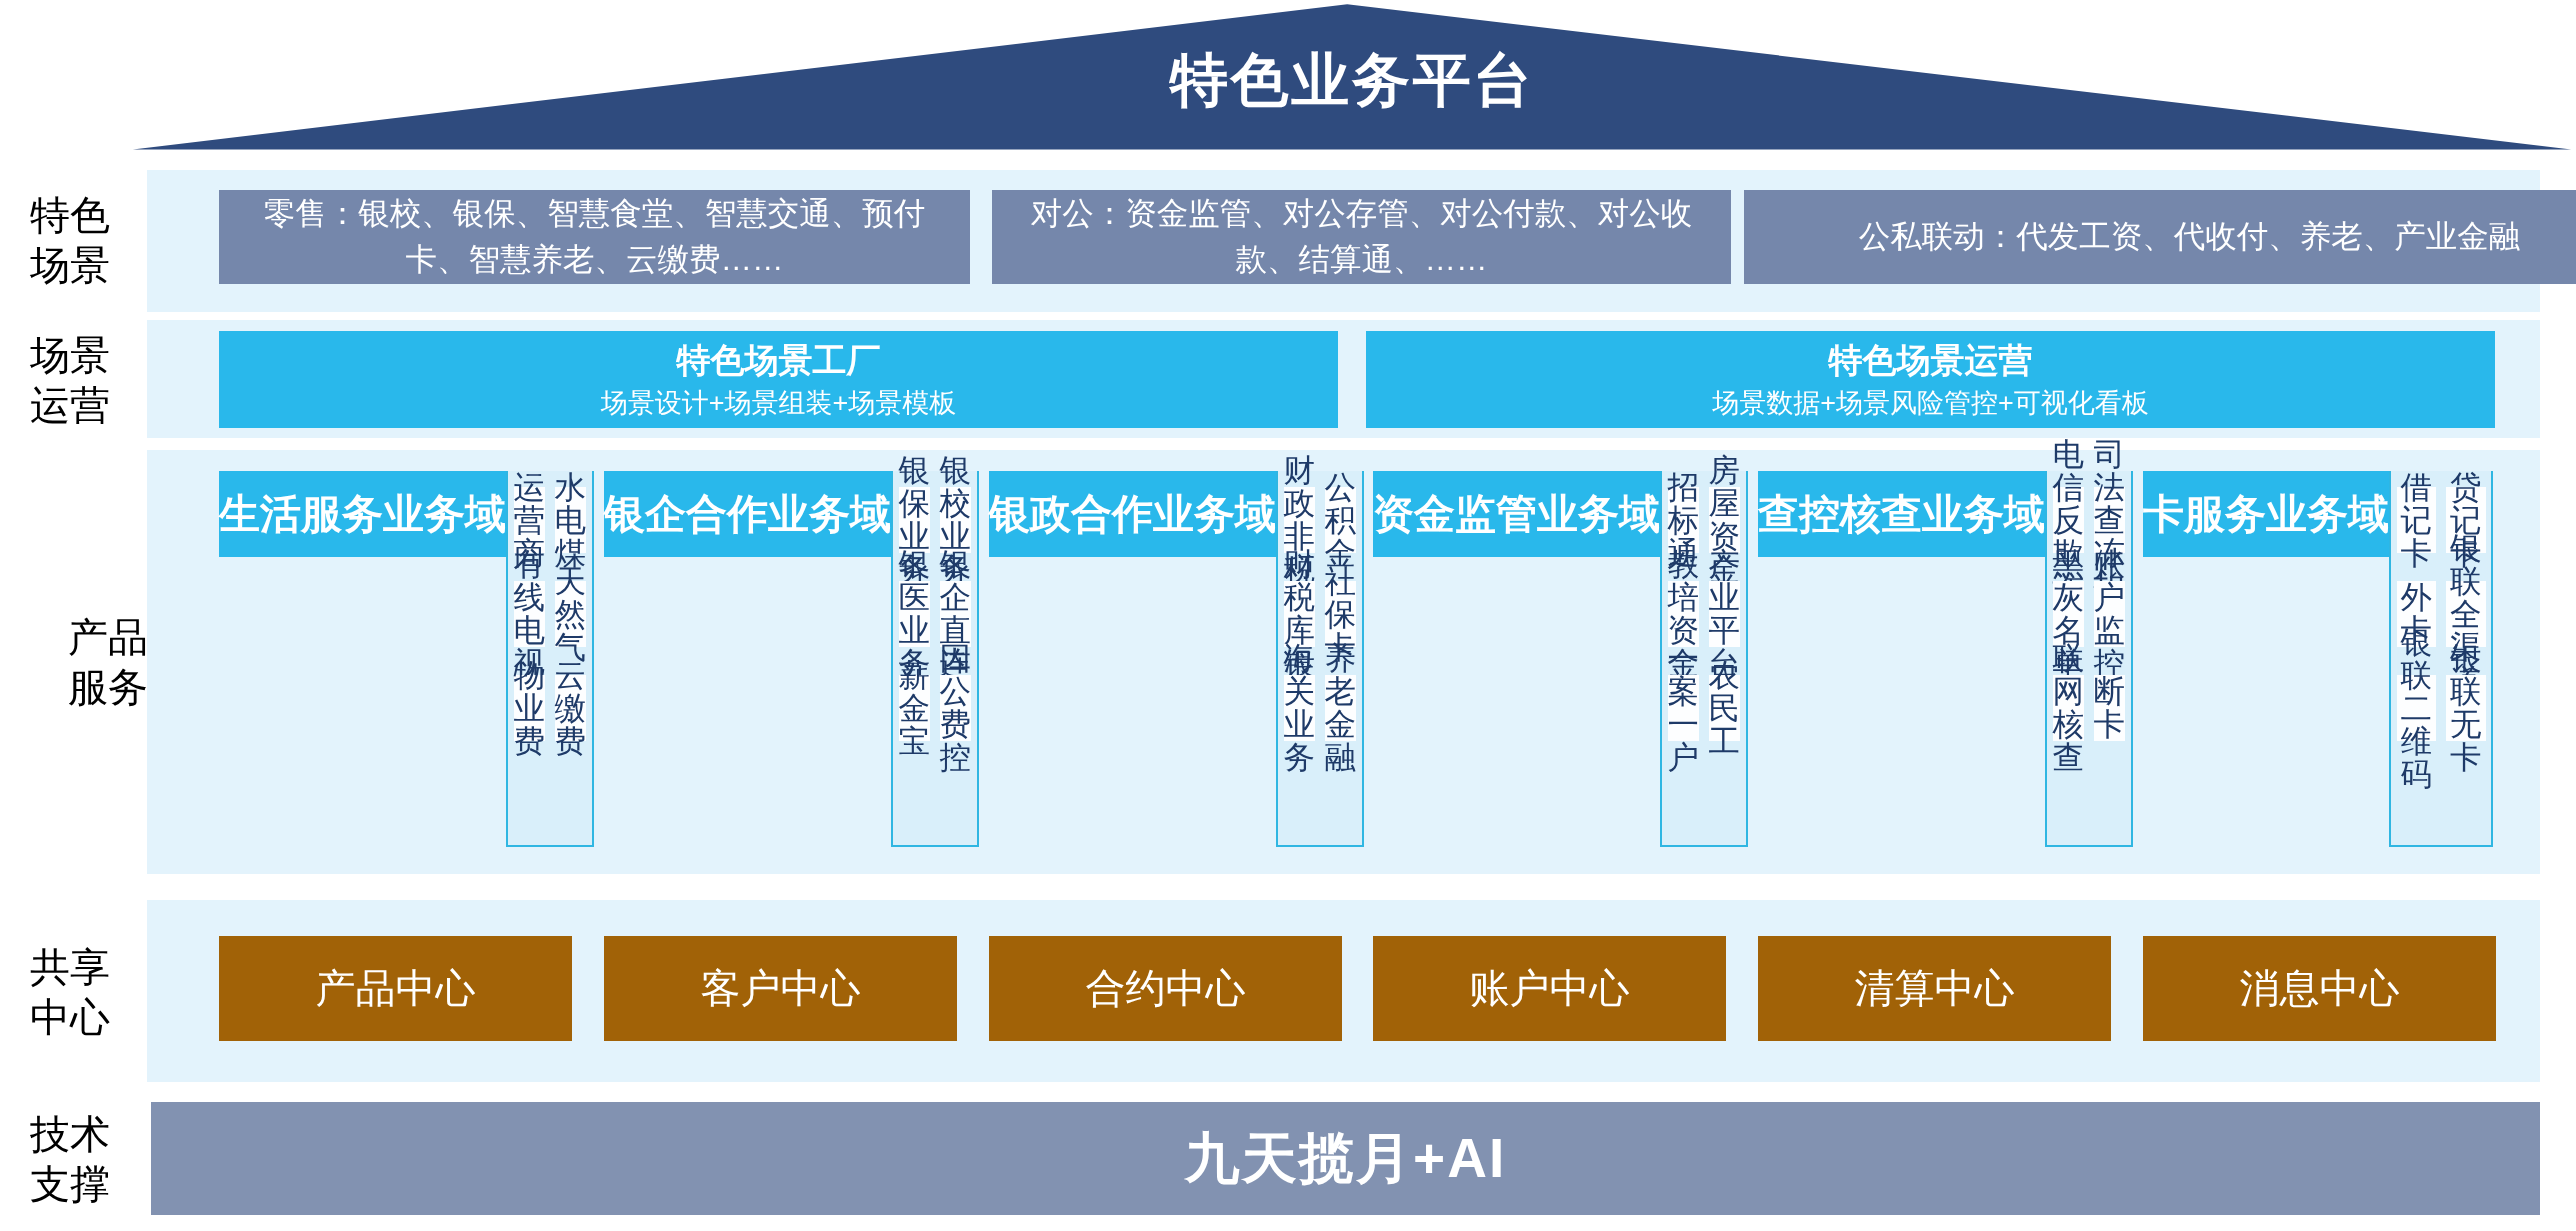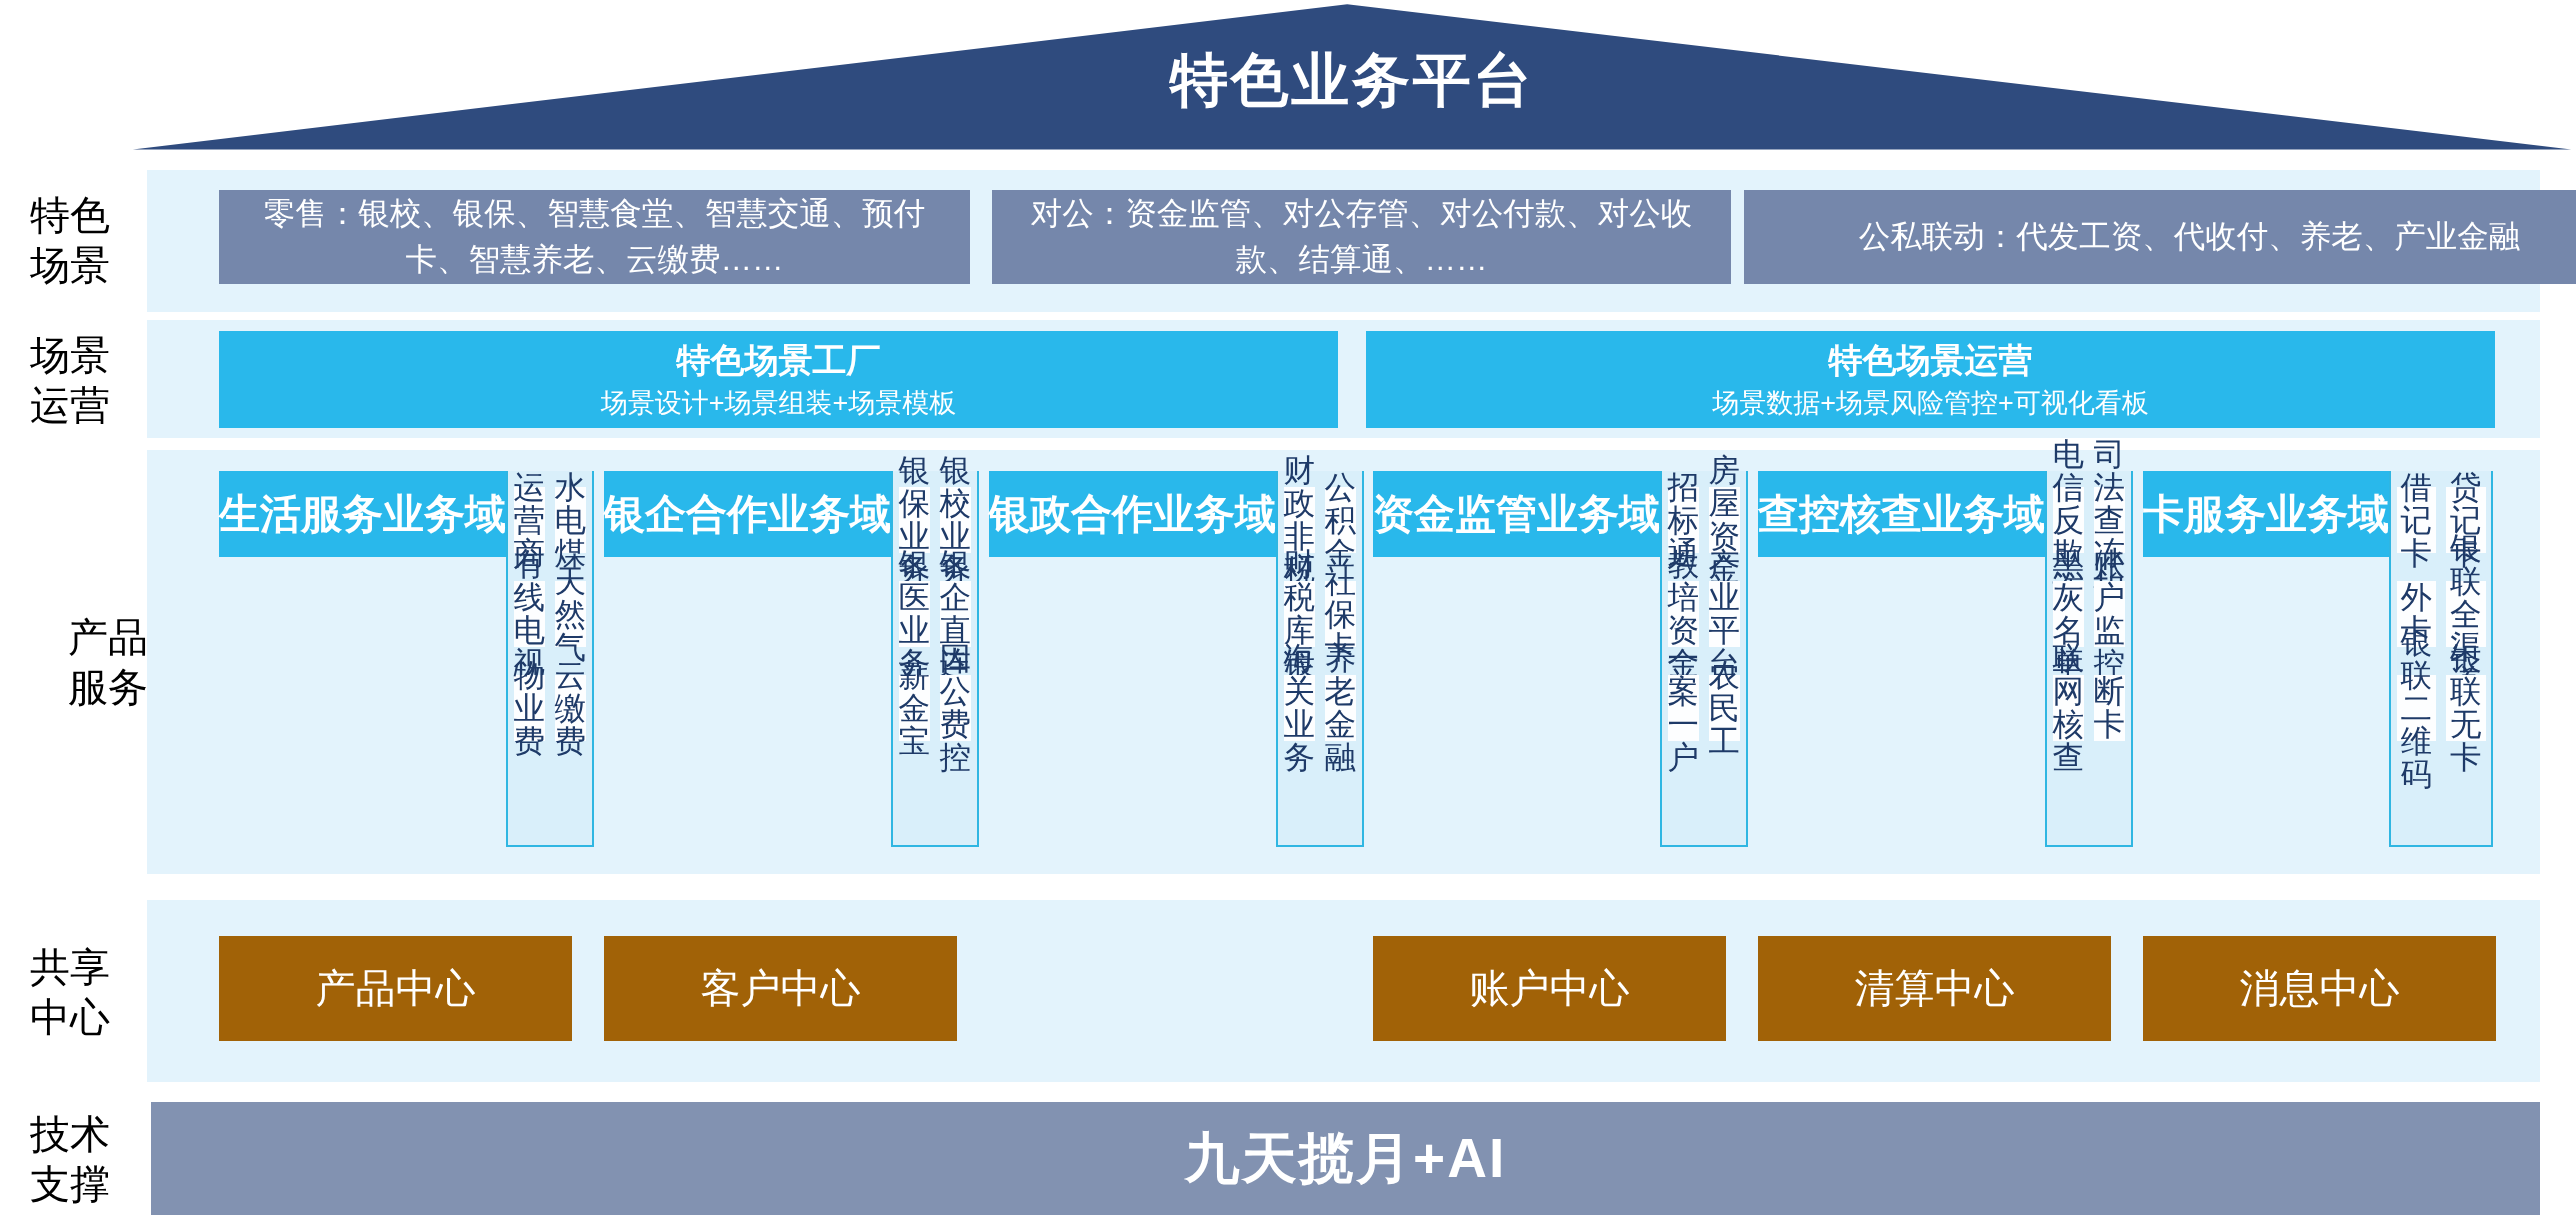--- a/index.html
+++ b/index.html
@@ -206,20 +206,21 @@
       <div class="prod-cell">银联
 全渠道</div>
       <div class="prod-cell">银联
 二维码</div>
       <div class="prod-cell">银联无卡</div>
     </div>
   </div>
 
   <div class="share-box col-1" style="left:219px">产品中心</div>
   <div class="share-box" style="left:604px">客户中心</div>
+  <div class="share-box" style="left:989px">合约中心</div>
   <div class="share-box" style="left:1373px">账户中心</div>
   <div class="share-box" style="left:1758px">清算中心</div>
   <div class="share-box" style="left:2143px">消息中心</div>
 
   <div class="tech-bar">九天揽月+AI</div>
 
 </div>
 
 
 </body></html>

